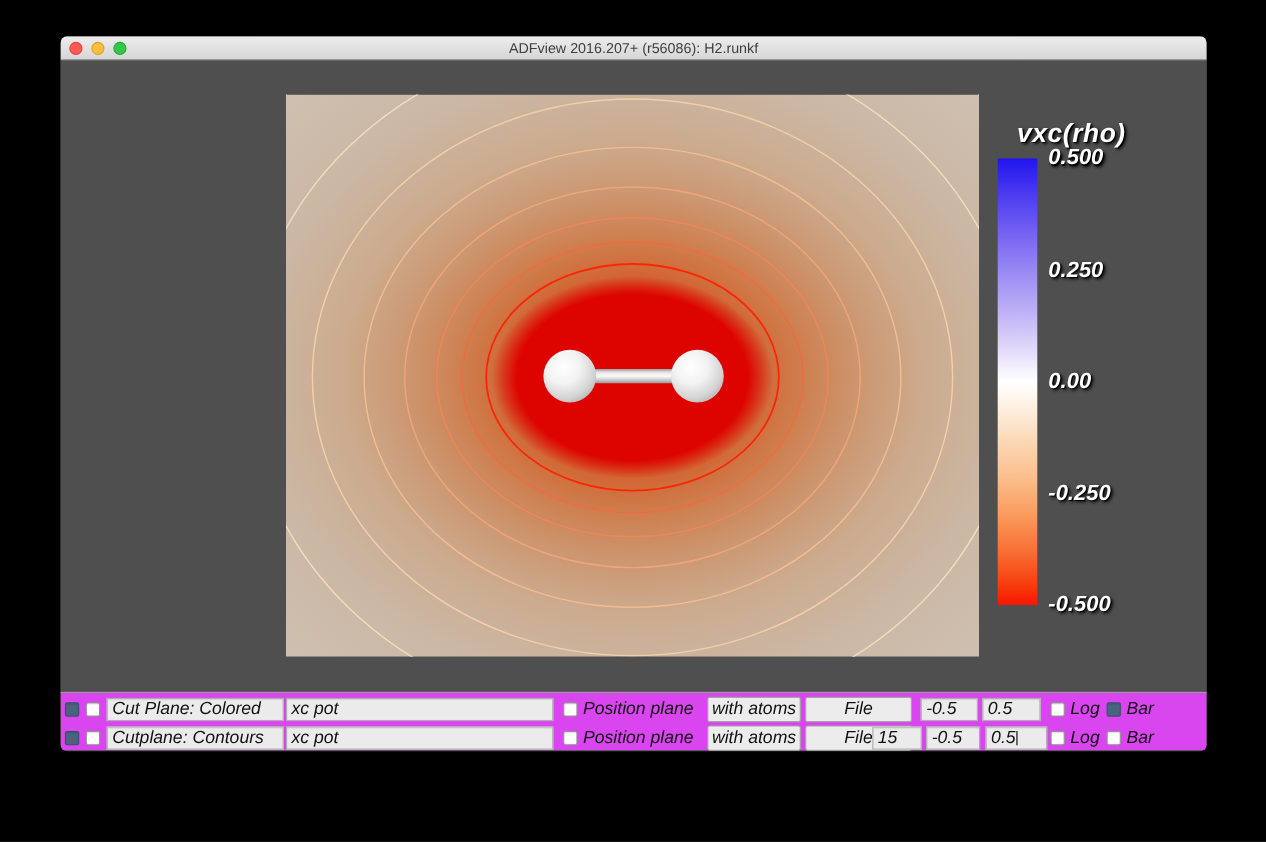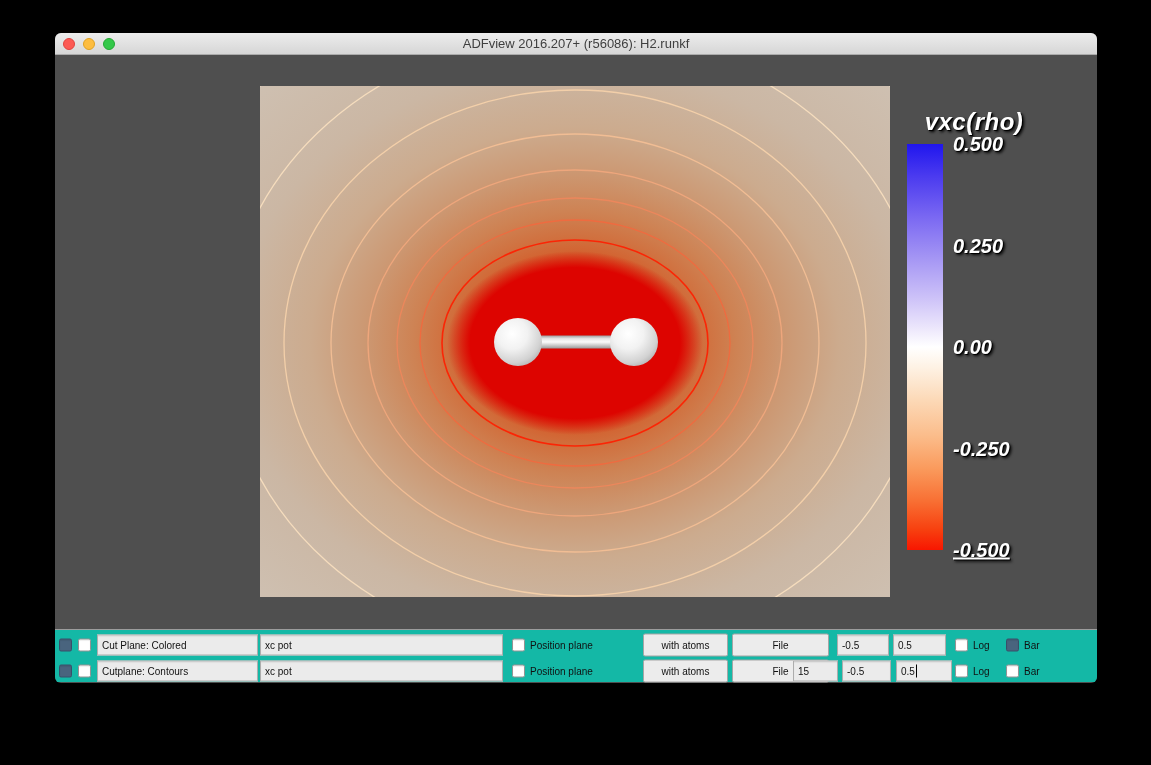--- a/index.html
+++ b/index.html
@@ -37,25 +37,25 @@
       #efeafc 46%, #ffffff 50%, #fef2e4 55%, #fcd9b7 63%, #fbbc8a 72%,
       #fa9a5c 80%, #f86f33 88%, #f7400f 95%, #f81600 100%); }
   .ticks { position: absolute; left: 48px; top: 0; width: 110px; height: 406px; }
   .tick { position: absolute; left: 0; transform: translateY(-50%);
     font-size: 20px; font-weight: bold; font-style: italic; color: #fff;
     text-shadow: 1px 1px 0 #000, 2px 2px 3px #000; white-space: nowrap; }
   .tick:nth-child(1) { top: 0%; }
   .tick:nth-child(2) { top: 25%; }
   .tick:nth-child(3) { top: 50%; }
   .tick:nth-child(4) { top: 75%; }
-  .tick:nth-child(5) { top: 100%; text-decoration: underline; }
+  .tick:nth-child(5) { top: 100%; }
 
   
-  .controlbar { position: relative; height: 53px; background: #14b8a6;
-    border-top: 1px solid #9c9c9c; font-size: 10px; color: #111; }
+  .controlbar { position: relative; height: 53px; background: #d946ef;
+    border-top: 1px solid #9c9c9c; font-size: 16px; color: #111; font-style: italic; }
   .ctl-row { position: absolute; left: 0; width: 100%; height: 25px; }
   .ctl-row.r0 { top: 2px; }
   .ctl-row.r1 { top: 28px; }
   .ctl-row > * { position: absolute; top: 50%; transform: translateY(-50%); }
 
   .cb { width: 13px; height: 13px; background: #fff; border: 1px solid #939393;
     border-radius: 2px; box-shadow: inset 0 1px 1px rgba(0,0,0,0.12); }
   .cb.on { background: #49647e; border-color: #38506a; }
 
   .entry { height: 21px; line-height: 19px; background: #ebebeb;

